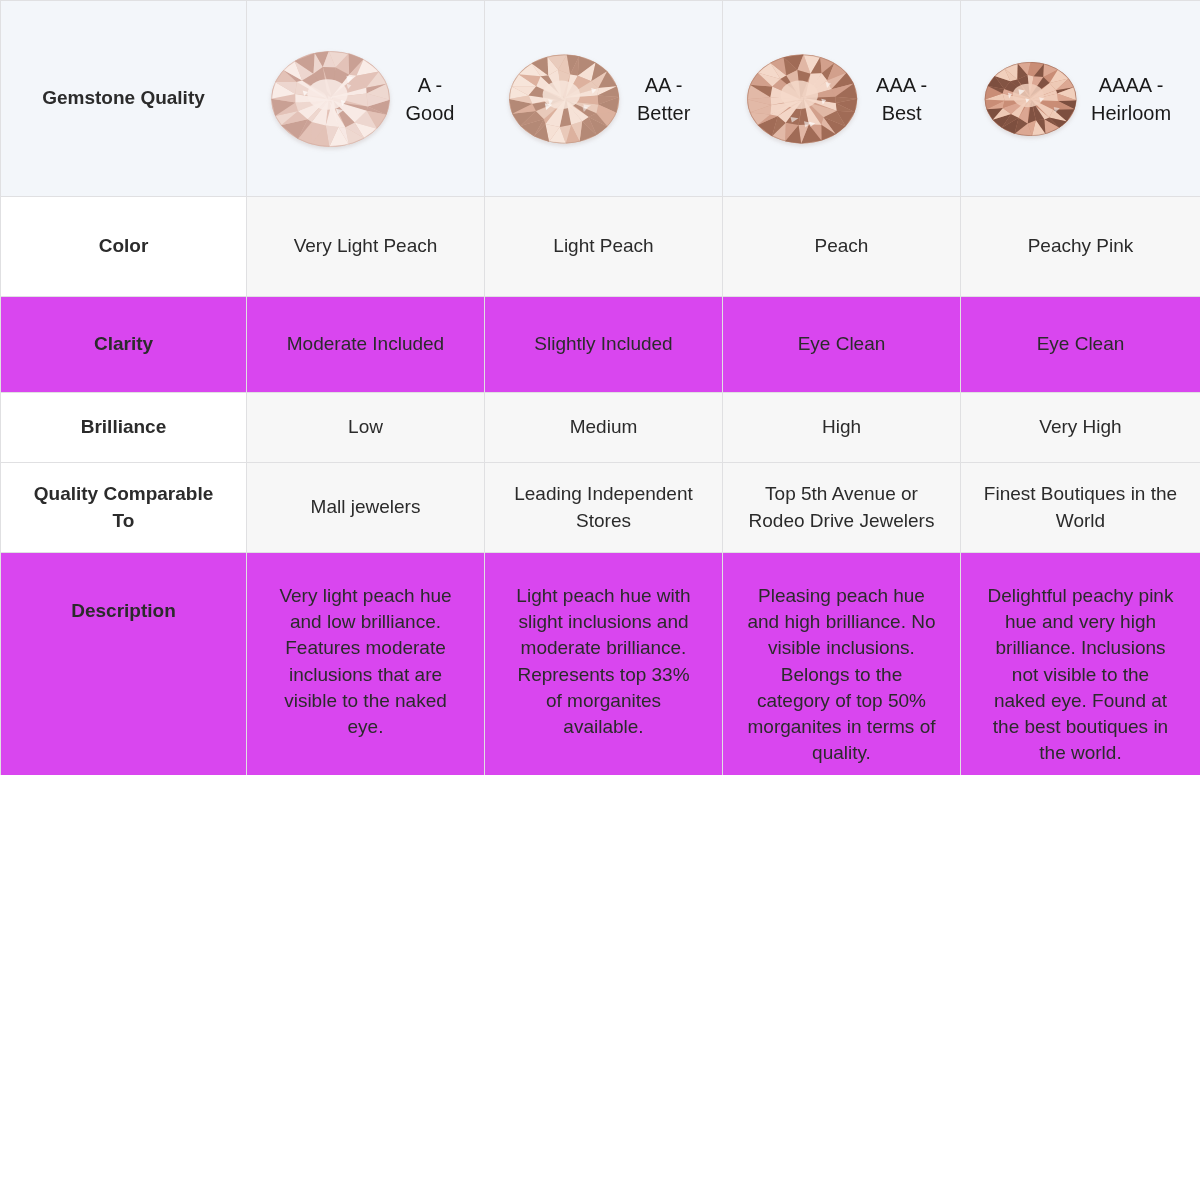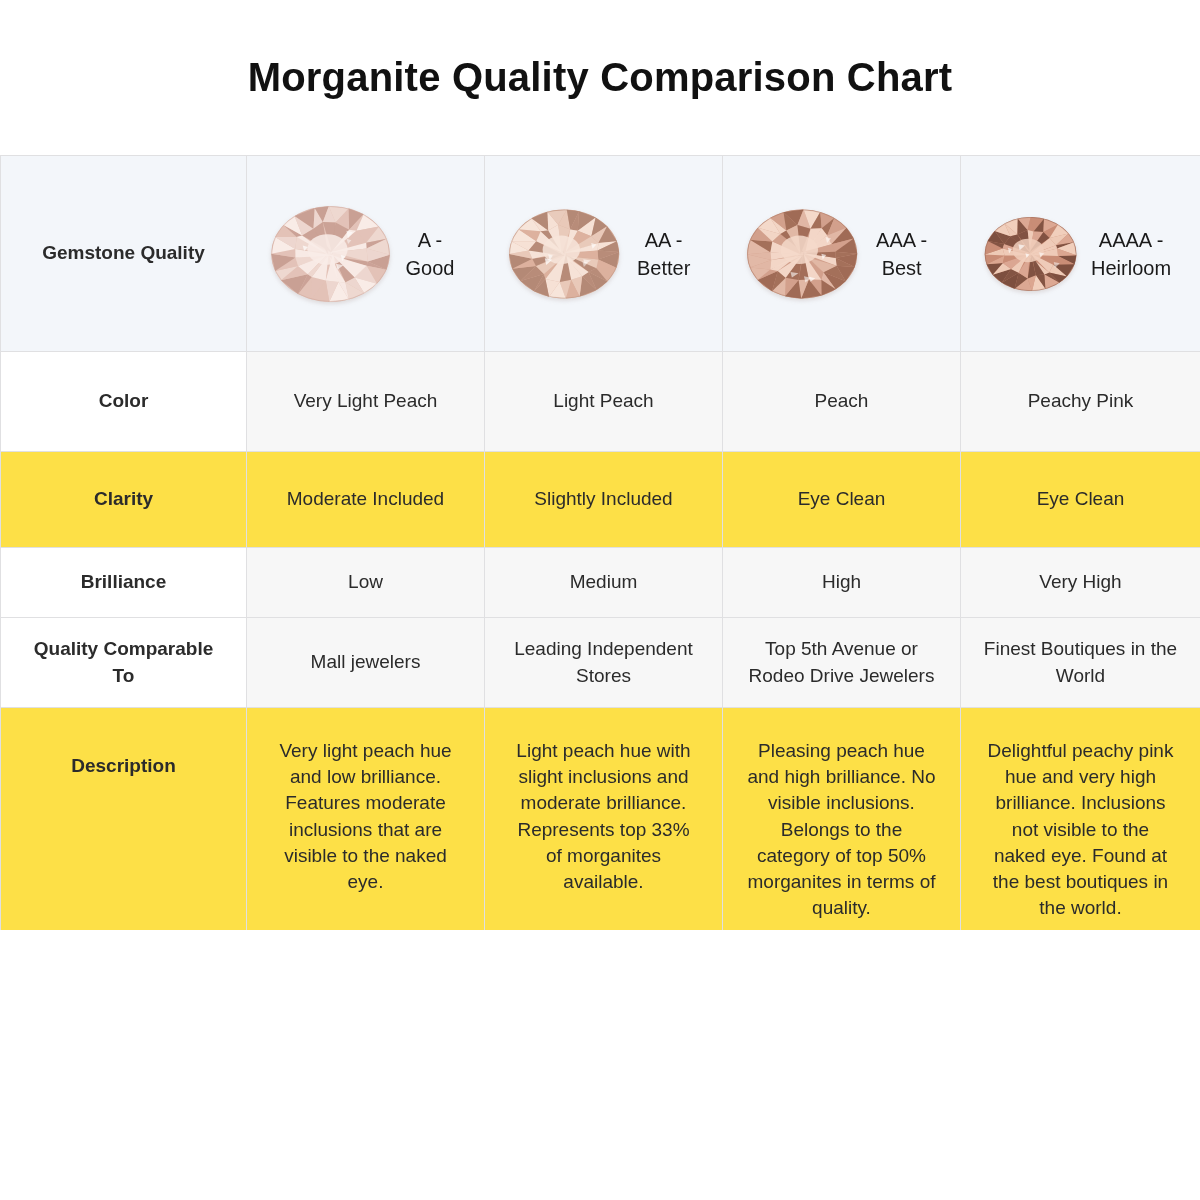--- a/index.html
+++ b/index.html
@@ -54,21 +54,21 @@
     padding-right:42px;
     font-size:22px;
     font-weight:600;
     color:var(--ink);
     line-height:1.3;
     background:#ffffff;
   }
   tr.r-header td{background:var(--header-bg);}
   tr.r-header td.rowlabel{background:var(--header-bg);}
   tr.shade td:not(.rowlabel){background:var(--shade-bg);}
-  tr:not(.shade):not(.r-header) td{background:#fde047;}
+  tr:not(.shade):not(.r-header) td{background:#d946ef;}
 
   .gemwrap{
     display:flex;align-items:center;justify-content:flex-end;
     gap:6px;
   }
   svg.gem{width:152px;height:126px;display:block;filter:drop-shadow(0 2px 2px rgba(120,90,80,0.18));}
   .gemlabel{
     font-size:20px;
     color:#1a1a1a;
     font-weight:400;
@@ -79,23 +79,20 @@
     padding-top:30px;
     padding-left:24px;
     padding-right:24px;
   }
   tr.r-desc td.rowlabel{padding-top:45px;padding-left:24px;}
 </style>
 </head>
 <body>
 
 <div class="page">
-  <div class="title-band">
-    <h1 class="title">Morganite Quality Comparison Chart</h1>
-  </div>
 
   <table class="cmp">
     <colgroup>
       <col style="width:246px">
       <col style="width:238px">
       <col style="width:238px">
       <col style="width:238px">
       <col style="width:240px">
     </colgroup>
 

